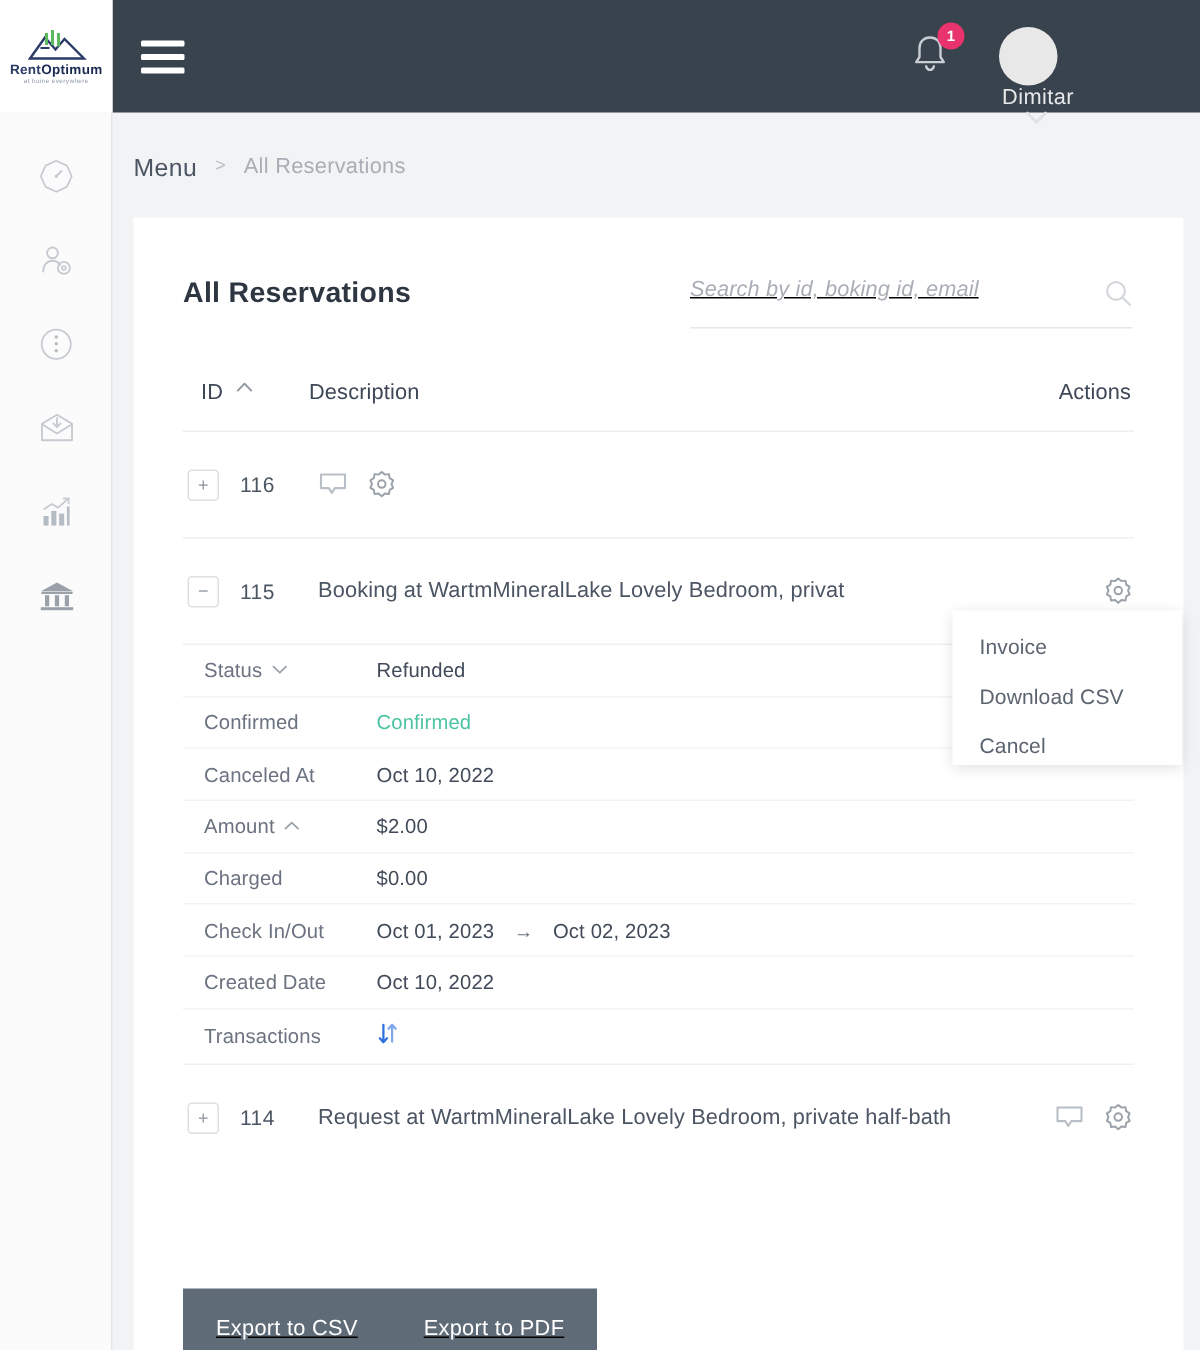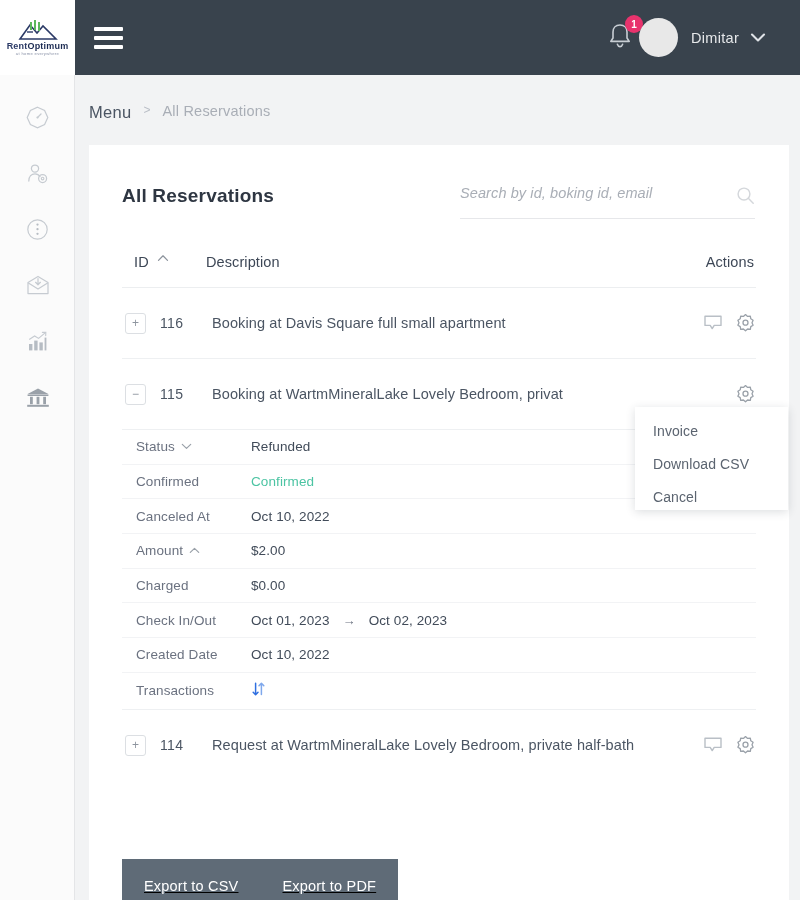--- a/index.html
+++ b/index.html
@@ -72,21 +72,21 @@
 
   .bell-wrap { position: absolute; left: 531px; top: 20px; width: 34px; height: 34px; cursor: pointer; }
   .bell-badge {
     position: absolute; right: -3px; top: -5px;
     min-width: 18px; height: 18px; padding: 0 4px;
     background: #e8336d; border-radius: 9px;
     color: #fff; font-size: 10px; font-weight: 700;
     display: flex; align-items: center; justify-content: center;
   }
 
-  .user-wrap { position: absolute; left: 564px; top: 18px; display: flex; align-items: center; cursor: pointer; }
+  .user-wrap { position: absolute; left: 580px; top: 18px; display: flex; align-items: center; cursor: pointer; flex-direction: column; }
   .avatar { width: 39px; height: 39px; border-radius: 50%; background: #e8e8e8; }
   .user-name { margin-left: 13px; color: #e6e8ea; font-size: 14.5px; letter-spacing: .3px; }
   .user-caret { margin-left: 11px; display: flex; }
 
   
   .rail {
     position: absolute; left: 0; top: 75px;
     width: 75px; height: 825px;
     background: #fbfbfb;
     border-right: 1px solid #e4e5e7;
@@ -124,21 +124,21 @@
     position: relative; height: 96px;
   }
   .card-title {
     position: absolute; left: 33px; top: 40px;
     font-size: 19px; font-weight: 600; color: #2e3642; letter-spacing: .2px;
   }
   .card-search {
     position: absolute; left: 371px; top: 40px;
     width: 295px; height: 34px;
     border-bottom: 1px solid #e6e7ea;
-    display: flex; align-items: flex-start; justify-content: space-between;
+    display: flex; align-items: flex-start; justify-content: space-between; text-decoration: underline;
   }
   .card-search-text {
     font-size: 14.5px; color: #a9aeb6; font-style: italic; letter-spacing: .1px;
   }
   .card-search-icon { opacity: .5; margin-top: 1px; }
 
   .thead {
     position: relative; height: 47px;
     border-bottom: 1px solid #eceef0;
     margin: 0 33px;
@@ -356,21 +356,20 @@
               <path d="M1.5 6.4 L6 1.8 L10.5 6.4" fill="none" stroke="#8d949d" stroke-width="1.25" stroke-linecap="round" stroke-linejoin="round"></path>
             </svg>
         </div>
         <div class="th th-desc">Description</div>
         <div class="th th-actions">Actions</div>
       </div>
 
       <div class="row">
         <div class="toggle-btn">+</div>
         <div class="row-id">116</div>
-        <div class="row-desc">Booking at Davis Square full small apartment</div>
         <div class="row-actions">
           <span class="act-ico">
             <svg width="20" height="18" viewBox="0 0 20 18">
                 <path d="M2 2.3 L18 2.3 L18 11.4 L11.2 11.4 L9.2 14.6 L7.2 11.4 L2 11.4 Z" fill="none" stroke="#b9bfc6" stroke-width="1.4" stroke-linejoin="round"></path>
               </svg>
           </span>
           <span class="act-ico">
             <svg width="21" height="21" viewBox="0 0 21 21">
                 <path d="M10.5 1.6 L12.6 3.4 L15.3 3.1 L15.8 5.8 L18.1 7.2 L17 9.7 L18.1 12.2 L15.8 13.6 L15.3 16.3 L12.6 16 L10.5 17.8 L8.4 16 L5.7 16.3 L5.2 13.6 L2.9 12.2 L4 9.7 L2.9 7.2 L5.2 5.8 L5.7 3.1 L8.4 3.4 Z" fill="none" stroke="#9aa1a9" stroke-width="1.3" stroke-linejoin="round"></path>
                 <circle cx="10.5" cy="9.7" r="2.5" fill="none" stroke="#9aa1a9" stroke-width="1.3"></circle>

